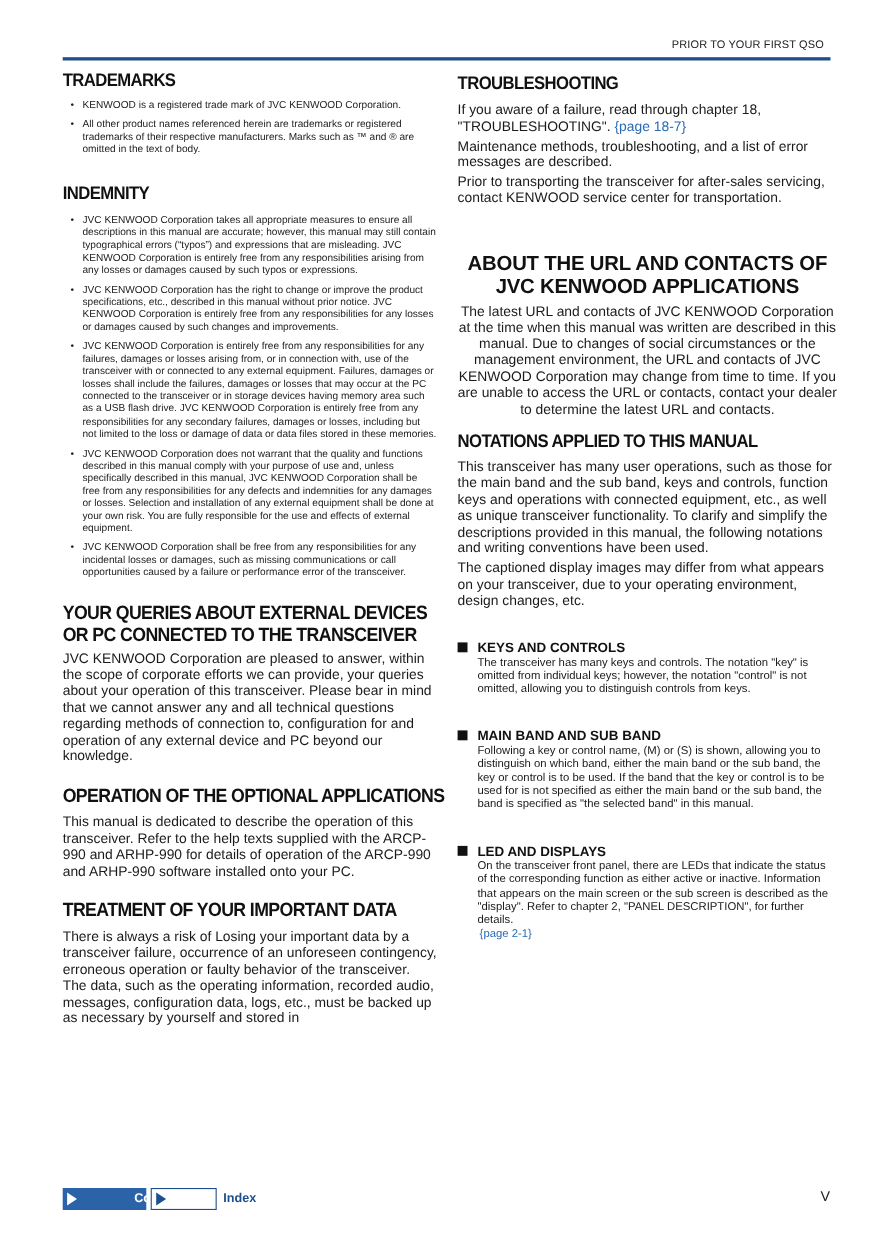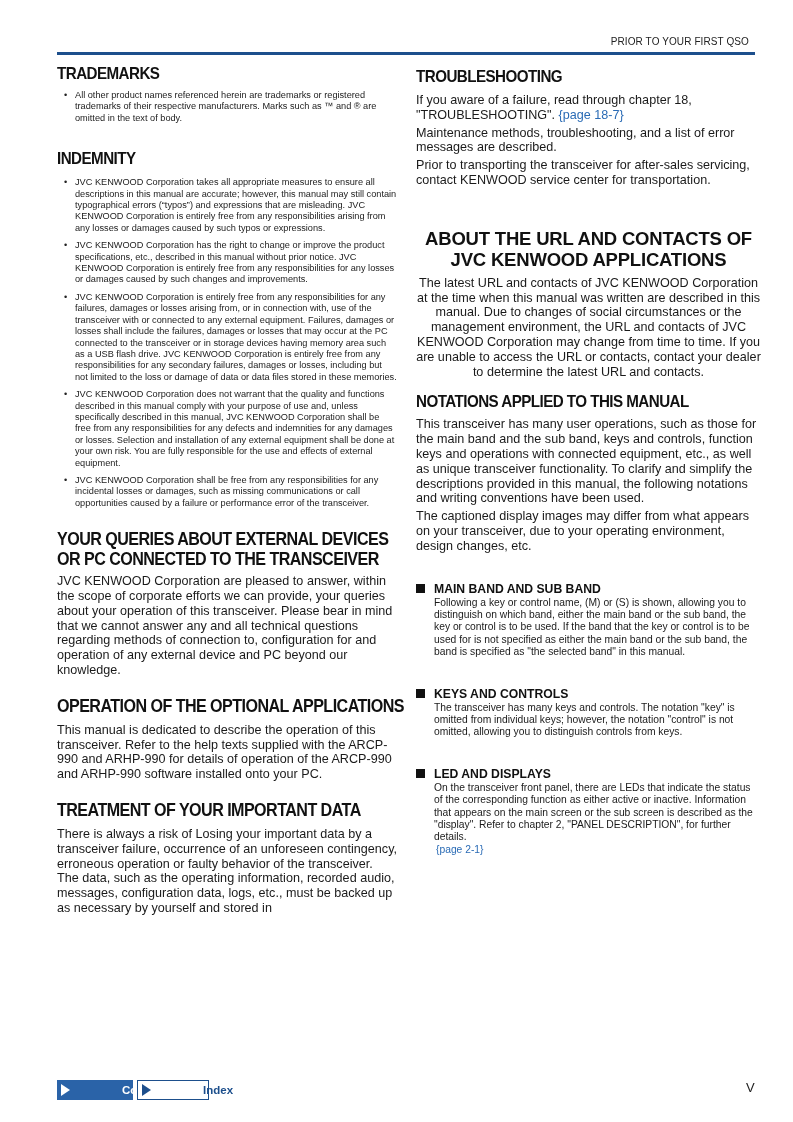--- a/index.html
+++ b/index.html
@@ -27,35 +27,36 @@
   .sub { margin-top: 0; }
   .sub-title { display: flex; align-items: center; font-weight: bold; font-size: 12.2px; color: #111; line-height: 14px; }
   .sq { display: inline-block; width: 9px; height: 9px; background: #111; margin-right: 9px; }
   .sub-body { padding-left: 18px; font-size: 10.3px; line-height: 12.4px; color: #1a1a1a; margin-top: 1px; }
 
   .nav { position: absolute; top: 1080px; left: 57px; display: flex; gap: 4px; }
   .nav-btn { display: flex; align-items: center; height: 20px; font-size: 11.5px; font-weight: bold; padding: 0 6px 0 4px; cursor: pointer; gap: 48px; }
   .nav-btn .tri { display: inline-block; width: 0; height: 0; border-top: 6px solid transparent; border-bottom: 6px solid transparent; margin-right: 4px; }
   .nav-contents { background: #2a63a8; color: #ffffff; width: 76px; }
   .nav-contents .tri { border-left: 9px solid #ffffff; }
-  .nav-index { background: #ffffff; color: #1d4f8c; border: 1px solid #1d4f8c; width: 72px; }
+  .nav-index { background: #ffffff; color: #1d4f8c; border: 1px solid #1d4f8c; width: 60px; }
   .nav-index .tri { border-left: 9px solid #1d4f8c; }
 
   .page-num { position: absolute; top: 1080px; left: 746px; font-size: 13px; color: #222; }
 </style>
 </head>
 <body>
 
 <div class="running-head">PRIOR TO YOUR FIRST QSO</div>
 <div class="rule"></div>
 
 <div class="col col-left">
   <section>
     <h2 class="sec" style="margin-top:3px;">TRADEMARKS</h2>
     <ul class="bullets" style="margin-top:7px;">
+      <li>KENWOOD is a registered trade mark of JVC KENWOOD Corporation.</li>
       <li>All other product names referenced herein are trademarks or registered trademarks of their respective manufacturers. Marks such as ™ and ® are omitted in the text of body.</li>
     </ul>
   </section>
 
   <section style="margin-top:24px;">
     <h2 class="sec">INDEMNITY</h2>
     <ul class="bullets" style="margin-top:9px;">
       <li>JVC KENWOOD Corporation takes all appropriate measures to ensure all descriptions in this manual are accurate; however, this manual may still contain typographical errors (“typos”) and expressions that are misleading. JVC KENWOOD Corporation is entirely free from any responsibilities arising from any losses or damages caused by such typos or expressions.</li>
       <li>JVC KENWOOD Corporation has the right to change or improve the product specifications, etc., described in this manual without prior notice. JVC KENWOOD Corporation is entirely free from any responsibilities for any losses or damages caused by such changes and improvements.</li>
       <li>JVC KENWOOD Corporation is entirely free from any responsibilities for any failures, damages or losses arising from, or in connection with, use of the transceiver with or connected to any external equipment. Failures, damages or losses shall include the failures, damages or losses that may occur at the PC connected to the transceiver or in storage devices having memory area such as a USB flash drive. JVC KENWOOD Corporation is entirely free from any responsibilities for any secondary failures, damages or losses, including but not limited to the loss or damage of data or data files stored in these memories.</li>
@@ -105,31 +106,31 @@
 
   <section style="margin-top:12px;">
     <h2 class="sec">NOTATIONS APPLIED TO THIS MANUAL</h2>
     <p class="body" style="margin-top:6px;">This transceiver has many user operations, such as those for the main band and the sub band, keys and controls, function keys and operations with connected equipment, etc., as well as unique transceiver functionality. To clarify and simplify the descriptions provided in this manual, the following notations and writing conventions have been used.</p>
     <p class="body">The captioned display images may differ from what appears on your transceiver, due to your operating environment, design changes, etc.</p>
   </section>
 
   <div class="sub" style="margin-top:28px;">
     <div class="sub-title">
       <span class="sq"></span>
-      <span>MAIN BAND AND SUB BAND</span>
+      <span>KEYS AND CONTROLS</span>
     </div>
-    <div class="sub-body">Following a key or control name, (M) or (S) is shown, allowing you to distinguish on which band, either the main band or the sub band, the key or control is to be used. If the band that the key or control is to be used for is not specified as either the main band or the sub band, the band is specified as "the selected band" in this manual.</div>
+    <div class="sub-body">The transceiver has many keys and controls. The notation "key" is omitted from individual keys; however, the notation "control" is not omitted, allowing you to distinguish controls from keys.</div>
   </div>
 
   <div class="sub" style="margin-top:28px;">
     <div class="sub-title">
       <span class="sq"></span>
-      <span>KEYS AND CONTROLS</span>
+      <span>MAIN BAND AND SUB BAND</span>
     </div>
-    <div class="sub-body">The transceiver has many keys and controls. The notation "key" is omitted from individual keys; however, the notation "control" is not omitted, allowing you to distinguish controls from keys.</div>
+    <div class="sub-body">Following a key or control name, (M) or (S) is shown, allowing you to distinguish on which band, either the main band or the sub band, the key or control is to be used. If the band that the key or control is to be used for is not specified as either the main band or the sub band, the band is specified as "the selected band" in this manual.</div>
   </div>
 
   <div class="sub" style="margin-top:28px;">
     <div class="sub-title">
       <span class="sq"></span>
       <span>LED AND DISPLAYS</span>
     </div>
     <div class="sub-body">
       <span>On the transceiver front panel, there are LEDs that indicate the status of the corresponding function as either active or inactive. Information that appears on the main screen or the sub screen is described as the "display". Refer to chapter 2, "PANEL DESCRIPTION", for further details.</span><br>
       <span class="link" style="padding-left:2px;">{page 2-1}</span>

